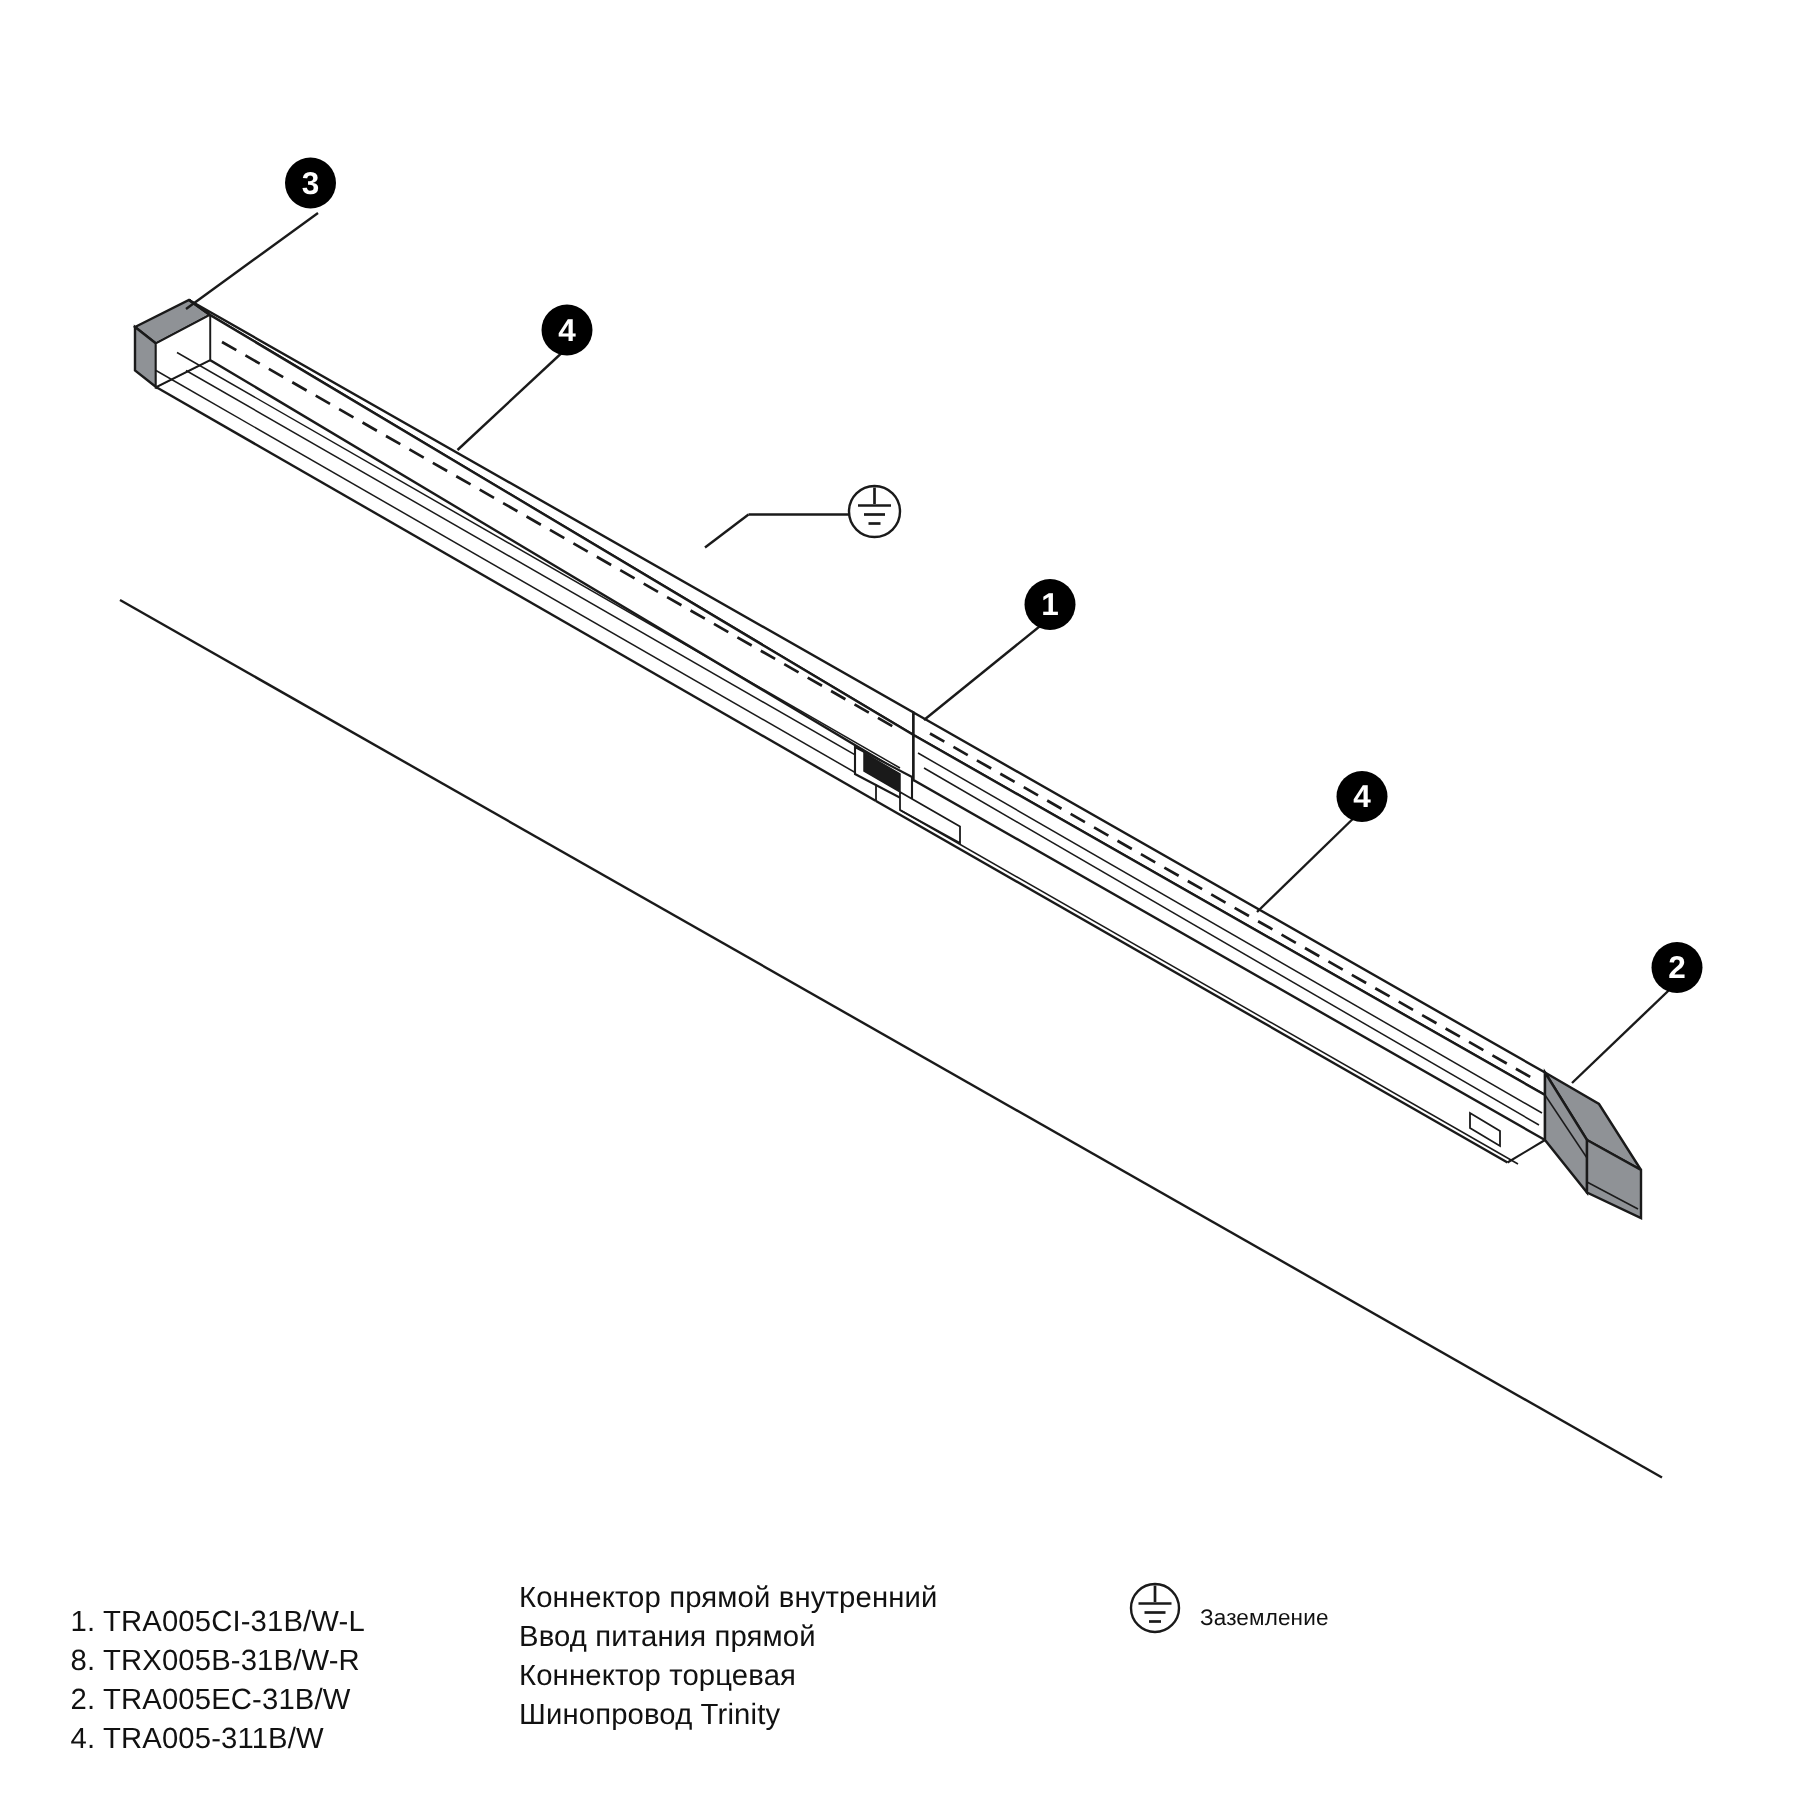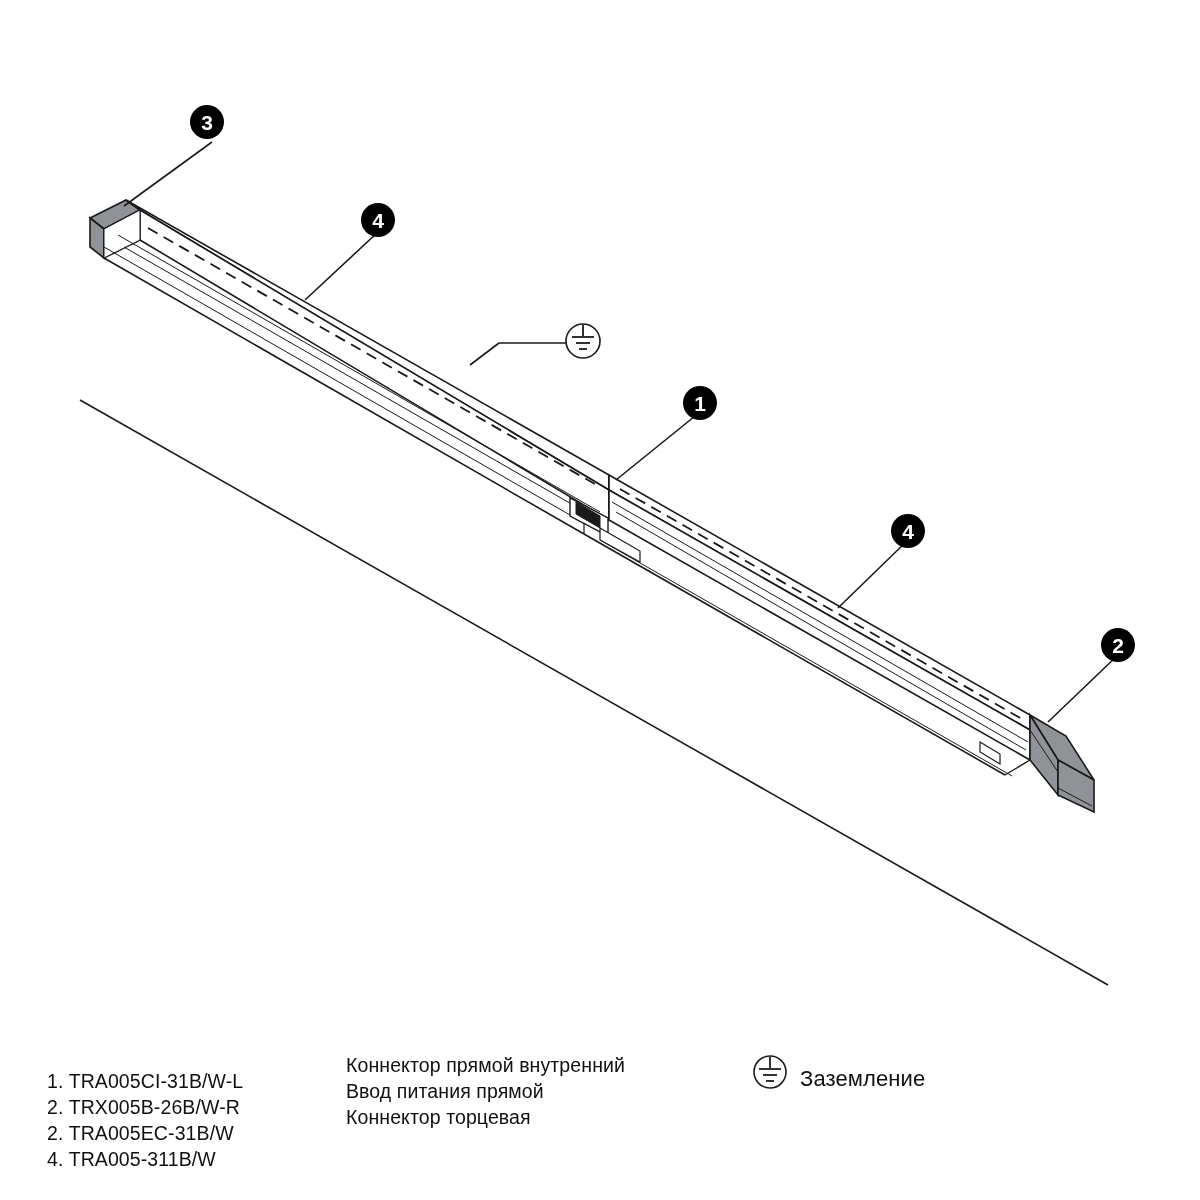--- a/index.html
+++ b/index.html
@@ -50,21 +50,21 @@
   }
   .ground-legend {
     position: absolute;
     left: 752px;
     top: 12px;
     display: flex;
     align-items: center;
     gap: 12px;
   }
   .ground-legend-label {
-    font-size: 22px;
+    font-size: 15px;
     line-height: 26px;
     letter-spacing: 0.1px;
     white-space: nowrap;
     margin-top: 14px;
   }
   .callout {
     position: absolute;
     width: 34px;
     height: 34px;
     border-radius: 50%;
@@ -164,29 +164,30 @@
 <div class="callout" style="left:190px; top:105px;">3</div>
 <div class="callout" style="left:361px; top:203px;">4</div>
 <div class="callout" style="left:683px; top:386px;">1</div>
 <div class="callout" style="left:891px; top:514px;">4</div>
 <div class="callout" style="left:1101px; top:628px;">2</div>
 
 <div class="legend">
 
   <div class="legend-col-codes">
     <div class="legend-row">1. TRA005CI-31B/W-L</div>
-    <div class="legend-row">2. TRX005B-26B/W-R</div>
+    <div class="legend-row">8. TRX005B-31B/W-R</div>
     <div class="legend-row">2. TRA005EC-31B/W</div>
     <div class="legend-row">4. TRA005-311B/W</div>
   </div>
 
   <div class="legend-col-names">
     <div class="legend-row">Коннектор прямой внутренний</div>
     <div class="legend-row">Ввод питания прямой</div>
     <div class="legend-row">Коннектор торцевая</div>
+    <div class="legend-row">Шинопровод Trinity</div>
   </div>
 
   <div class="ground-legend">
     <svg width="36" height="36" viewBox="0 0 36 36">
       <circle cx="18" cy="18" r="16" fill="none" stroke="#1a1a1a" stroke-width="1.6"></circle>
       <line x1="18" y1="3" x2="18" y2="14" stroke="#1a1a1a" stroke-width="1.8"></line>
       <line x1="7" y1="15" x2="29" y2="15" stroke="#1a1a1a" stroke-width="1.8"></line>
       <line x1="11" y1="21" x2="25" y2="21" stroke="#1a1a1a" stroke-width="1.8"></line>
       <line x1="14" y1="27" x2="22" y2="27" stroke="#1a1a1a" stroke-width="1.8"></line>
     </svg>

